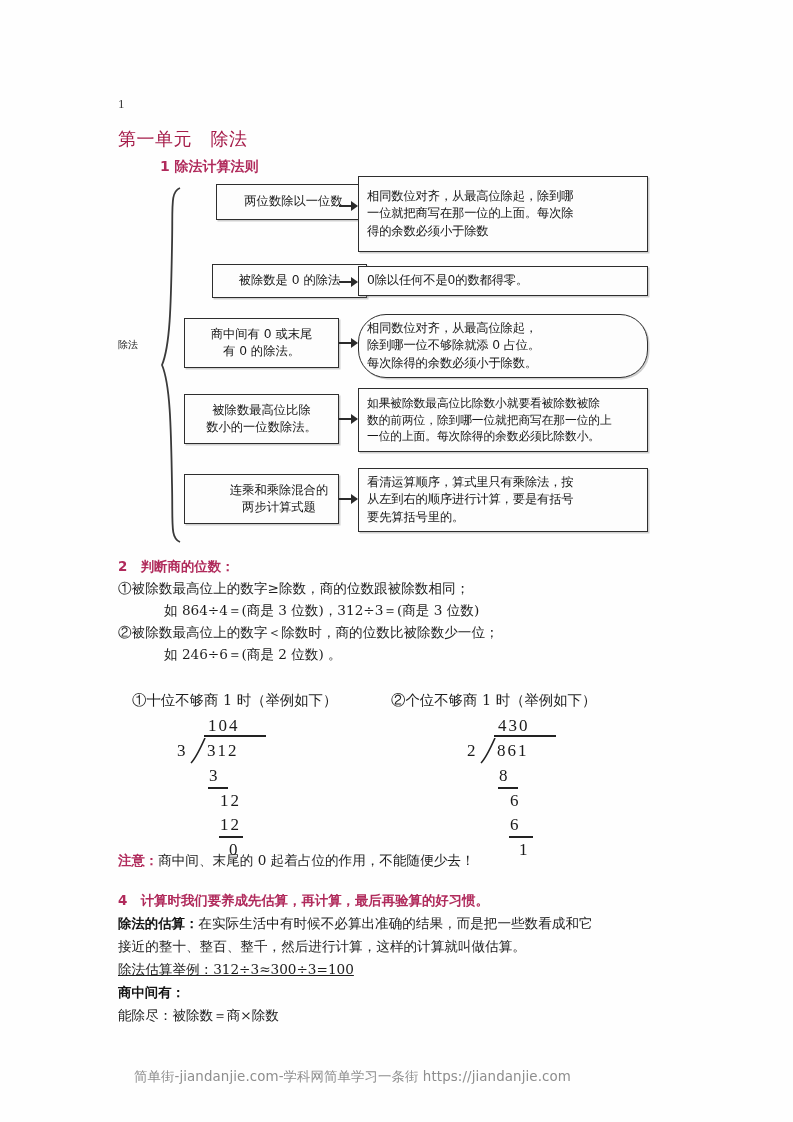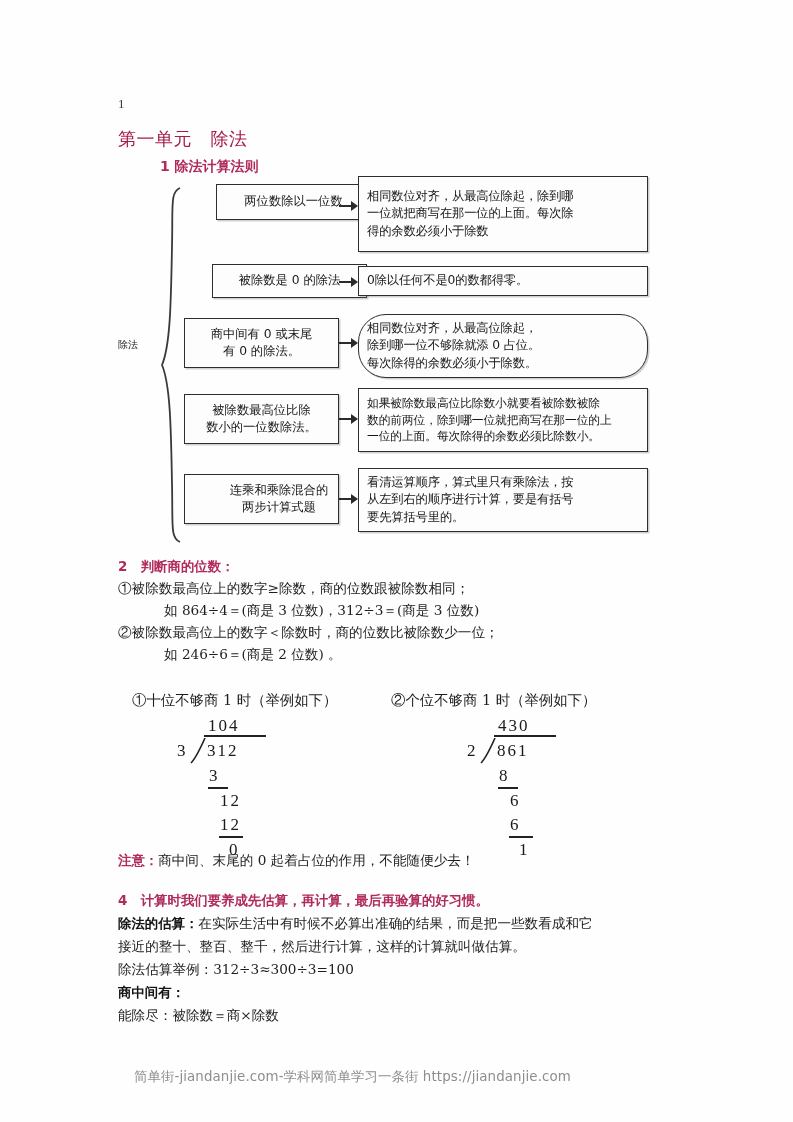--- a/index.html
+++ b/index.html
@@ -319,21 +319,21 @@
     <span class="lbl-red">注意：</span><span>商中间、末尾的 0 起着占位的作用，不能随便少去！</span>
   </div>
 
   <div class="para" style="left:118px; top:890px;">
     <span class="lbl-red">4　计算时我们要养成先估算，再计算，最后再验算的好习惯。</span>
   </div>
   <div class="para" style="left:118px; top:913px;">
     <span class="lbl-bold">除法的估算：</span><span>在实际生活中有时候不必算出准确的结果，而是把一些数看成和它</span>
   </div>
   <div class="para" style="left:118px; top:936px;">接近的整十、整百、整千，然后进行计算，这样的计算就叫做估算。</div>
-  <div class="para" style="left:118px; top:959px;">除法估算举例：312÷3≈300÷3=100</div>
+  <div class="para" style="left:118px; top:959px;text-decoration:underline;">除法估算举例：312÷3≈300÷3=100</div>
   <div class="para" style="left:118px; top:982px;">
     <span class="lbl-bold">商中间有：</span>
   </div>
   <div class="para" style="left:118px; top:1005px;">能除尽：被除数＝商×除数</div>
 
   <div class="footer">简单街-jiandanjie.com-学科网简单学习一条街 https://jiandanjie.com</div>
 
 </div>
 
 </body></html>

